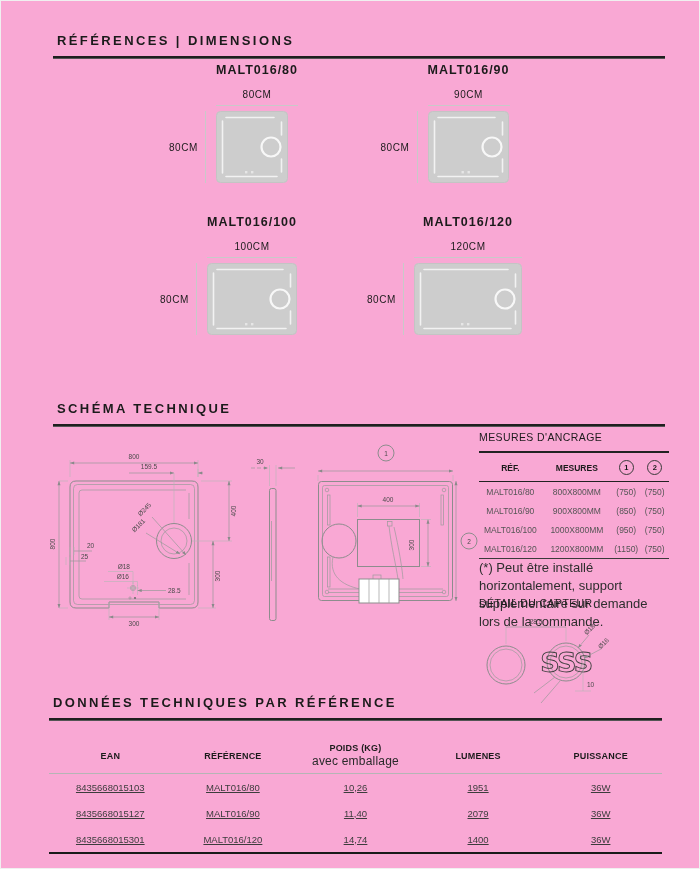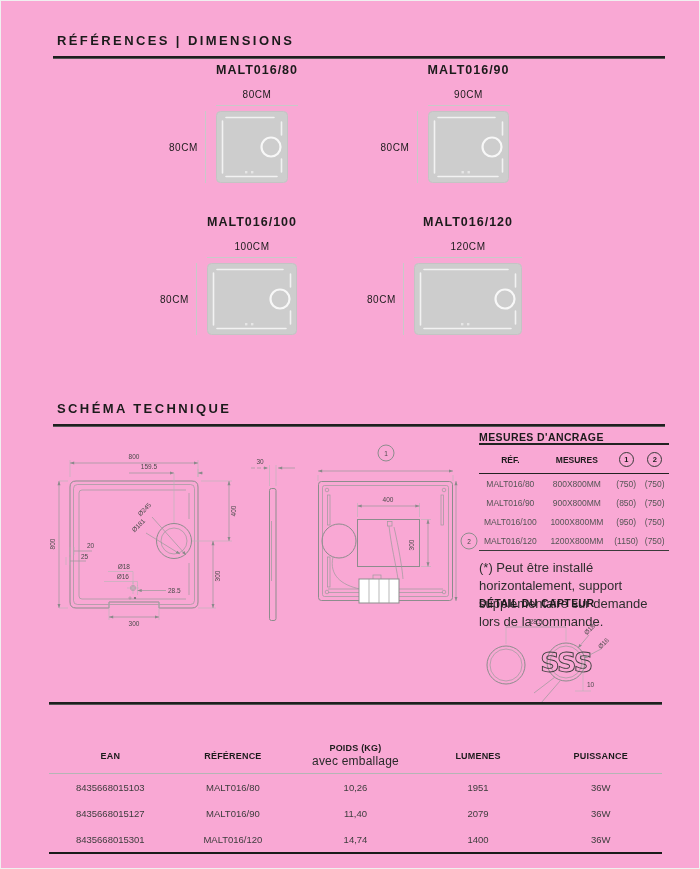--- a/index.html
+++ b/index.html
@@ -17,35 +17,35 @@
   .fig-vgroup{grid-column:1;grid-row:3;display:flex;align-items:center;justify-content:flex-end;gap:7px;padding-right:10px;}
   .vline{width:1px;background:#c9c9c9;}
   
   .dim{font-size:6.5px;fill:#4a4a4a;font-family:"Liberation Sans",sans-serif;}
   .ol{stroke:#8d8d8d;stroke-width:1;fill:none;}
   .ol2{stroke:#9b9b9b;stroke-width:.7;fill:none;}
   .dl{stroke:#9a9a9a;stroke-width:.7;fill:none;}
   .xl{stroke:#b5b5b5;stroke-width:.6;fill:none;}
   
   .anchor-wrap{position:absolute;left:478px;top:430px;width:190px;}
-  .mini-title{font-size:10.5px;font-weight:700;letter-spacing:.4px;color:#1b1b1b;}
+  .mini-title{font-size:10.5px;font-weight:400;letter-spacing:.4px;color:#1b1b1b;}
   table{border-collapse:collapse;}
-  .anchor-table{width:190px;border-bottom:1.5px solid #3a3a3a;}
+  .anchor-table{width:190px;margin-top:8px;border-bottom:1.5px solid #3a3a3a;}
   .anchor-table th{border-top:2px solid #222;border-bottom:1.5px solid #222;font-size:8.5px;font-weight:700;
                    padding:7px 0 6px;text-align:center;color:#1b1b1b;}
   .anchor-table td{font-size:8.5px;color:#555;padding:4.5px 0;text-align:center;white-space:nowrap;}
   .circ{display:inline-flex;width:13px;height:13px;border:1px solid #3a3a3a;border-radius:50%;
         align-items:center;justify-content:center;font-size:7.5px;font-weight:700;color:#1b1b1b;}
   .footnote{position:absolute;left:478px;top:558px;width:186px;font-size:13px;line-height:1.38;color:#2e2e2e;}
   .capteur-title{position:absolute;left:478px;top:596px;}
   
   .tech-table{position:absolute;left:48px;top:720px;width:613px;table-layout:fixed;border-bottom:2.5px solid #1a1a1a;margin-top:16px;}
   .tech-table th{font-size:9px;font-weight:700;color:#1b1b1b;padding:6px 0 5px;border-bottom:1px solid #b5b5b5;text-align:center;letter-spacing:.2px;}
   .tech-table th .sub{font-size:12px;font-weight:400;color:#2a2a2a;margin-top:1px;}
-  .tech-table td{font-size:9.5px;color:#3c3c3c;text-align:center;padding:7.5px 0;}
+  .tech-table td{font-size:9.5px;color:#3c3c3c;text-align:center;padding:7.5px 0;text-decoration:underline;}
   .abs{position:absolute;}
 </style>
 </head>
 <body>
 
 <div id="page">
 
   <div class="sec-head" style="top:32px">
     <h1>RÉFÉRENCES | DIMENSIONS</h1>
     <div class="rule"></div>
@@ -288,20 +288,21 @@
     <line class="dl" x1="124" y1="42" x2="107" y2="51" marker-end="url(#arrE)"></line>
     <text class="dim" x="114" y="24" text-anchor="middle" transform="rotate(-45 114 24)">Ø18</text>
     <text class="dim" x="128" y="38" text-anchor="middle" transform="rotate(-45 128 38)">Ø16</text>
     <line class="dl" x1="78" y1="70" x2="57" y2="86"></line>
     <line class="dl" x1="83" y1="74" x2="64" y2="96"></line>
     <path class="xl" d="M106 56 V84 M98 84 H114"></path>
     <text class="dim" x="110" y="80">10</text>
   </svg>
 
   <div class="sec-head" style="top:694px;left:48px;width:613px">
+    <h1>DONNÉES TECHNIQUES PAR RÉFÉRENCE</h1>
     <div class="rule"></div>
   </div>
 
   <table class="tech-table">
     <thead>
       <tr>
         <th>EAN</th>
         <th>RÉFÉRENCE</th>
         <th>
           <div>POIDS (KG)</div>

